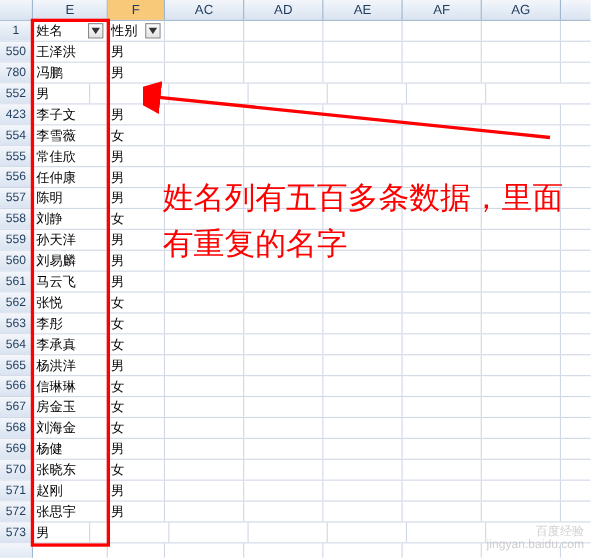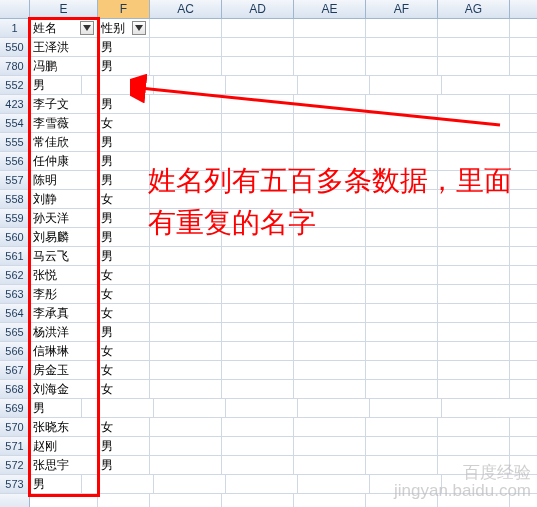--- a/index.html
+++ b/index.html
@@ -95,21 +95,21 @@
     height: 110px;
     z-index: 4;
     pointer-events: none;
   }
   .col-F-head.selected { background: #f9c97a; }
   .watermark {
     position: absolute;
     right: 6px;
     bottom: 6px;
     color: #bbb;
-    font-size: 17px;
+    font-size: 11px;
     font-family: Arial;
     opacity: .7;
     text-align: right;
     line-height: 1.1;
   }
 </style>
 </head>
 <body>
 
 <div class="sheet">
@@ -335,20 +335,21 @@
         <div class="cell col-E">刘海金</div>
         <div class="cell col-F">女</div>
         <div class="cell col-AC"></div>
         <div class="cell col-AD"></div>
         <div class="cell col-AE"></div>
         <div class="cell col-AF"></div>
         <div class="cell col-AG"></div>
       </div>
       <div class="row">
         <div class="row-header">569</div>
+        <div class="cell col-E">杨健</div>
         <div class="cell col-F">男</div>
         <div class="cell col-AC"></div>
         <div class="cell col-AD"></div>
         <div class="cell col-AE"></div>
         <div class="cell col-AF"></div>
         <div class="cell col-AG"></div>
       </div>
       <div class="row">
         <div class="row-header">570</div>
         <div class="cell col-E">张晓东</div>

